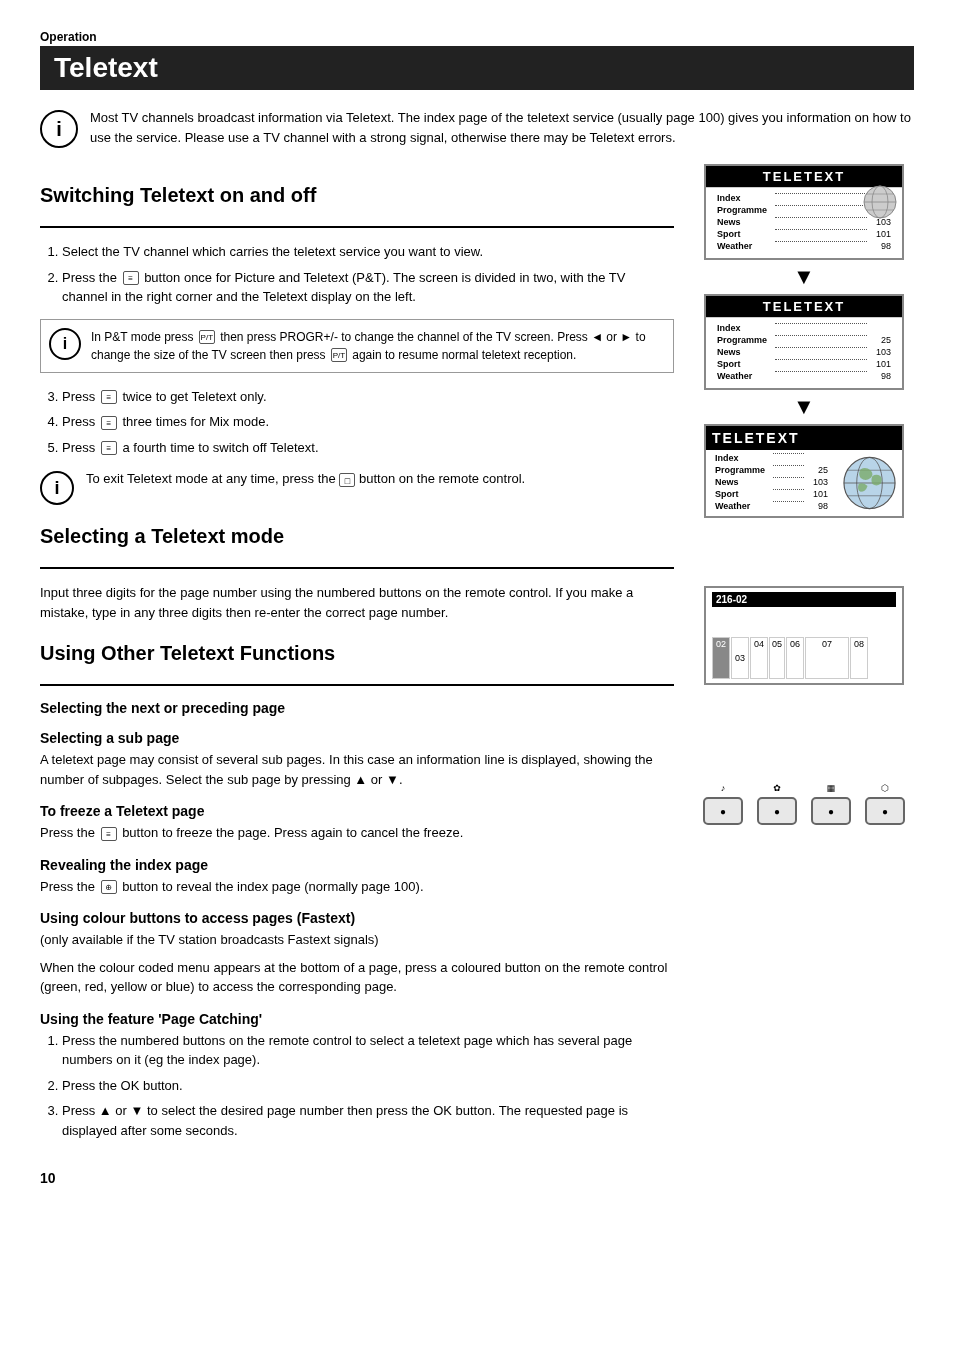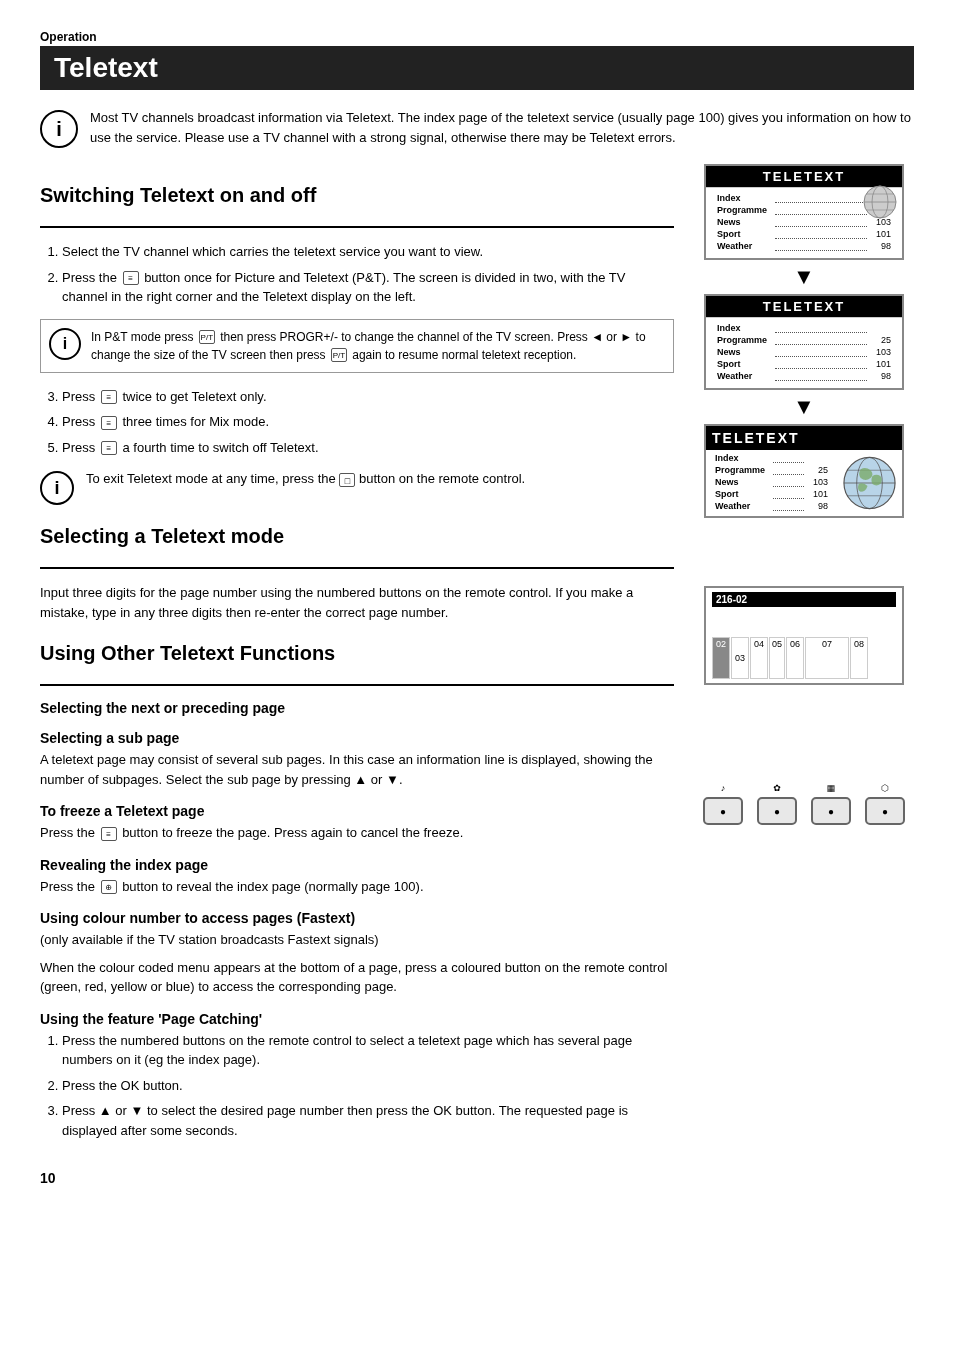--- a/index.html
+++ b/index.html
@@ -179,21 +179,21 @@
       border-radius: 2px;
       vertical-align: middle;
       margin: 0 2px;
       font-size: 8px;
       line-height: 14px;
       text-align: center;
     }
 
     .teletext-index-row {
       display: flex;
-      align-items: flex-end;
+      align-items: flex-start;
       padding: 1px 5px;
       font-size: 9px;
       gap: 2px;
     }
 
     .teletext-index-row .lbl { width: 54px; font-weight: bold; }
     .teletext-index-row .dotline {
       flex: 1;
       border-bottom: 1px dotted #555;
       margin: 0 2px;
@@ -293,21 +293,21 @@
 
         <div class="subsection-title">Selecting a sub page</div>
         <p>A teletext page may consist of several sub pages. In this case an information line is displayed, showing the number of subpages. Select the sub page by pressing ▲ or ▼.</p>
 
         <div class="subsection-title">To freeze a Teletext page</div>
         <p>Press the <span class="icon-inline">≡</span> button to freeze the page. Press again to cancel the freeze.</p>
 
         <div class="subsection-title">Revealing the index page</div>
         <p>Press the <span class="icon-inline">⊕</span> button to reveal the index page (normally page 100).</p>
 
-        <div class="subsection-title">Using colour number to access pages (Fastext)</div>
+        <div class="subsection-title">Using colour buttons to access pages (Fastext)</div>
         <p>(only available if the TV station broadcasts Fastext signals)</p>
         <p>When the colour coded menu appears at the bottom of a page, press a coloured button on the remote control (green, red, yellow or blue) to access the corresponding page.</p>
 
         <div class="subsection-title">Using the feature 'Page Catching'</div>
         <ol>
           <li>Press the numbered buttons on the remote control to select a teletext page which has several page numbers on it (eg the index page).</li>
           <li>Press the OK button.</li>
           <li>Press ▲ or ▼ to select the desired page number then press the OK button.  The requested page is displayed after some seconds.</li>
         </ol>
       </div>

